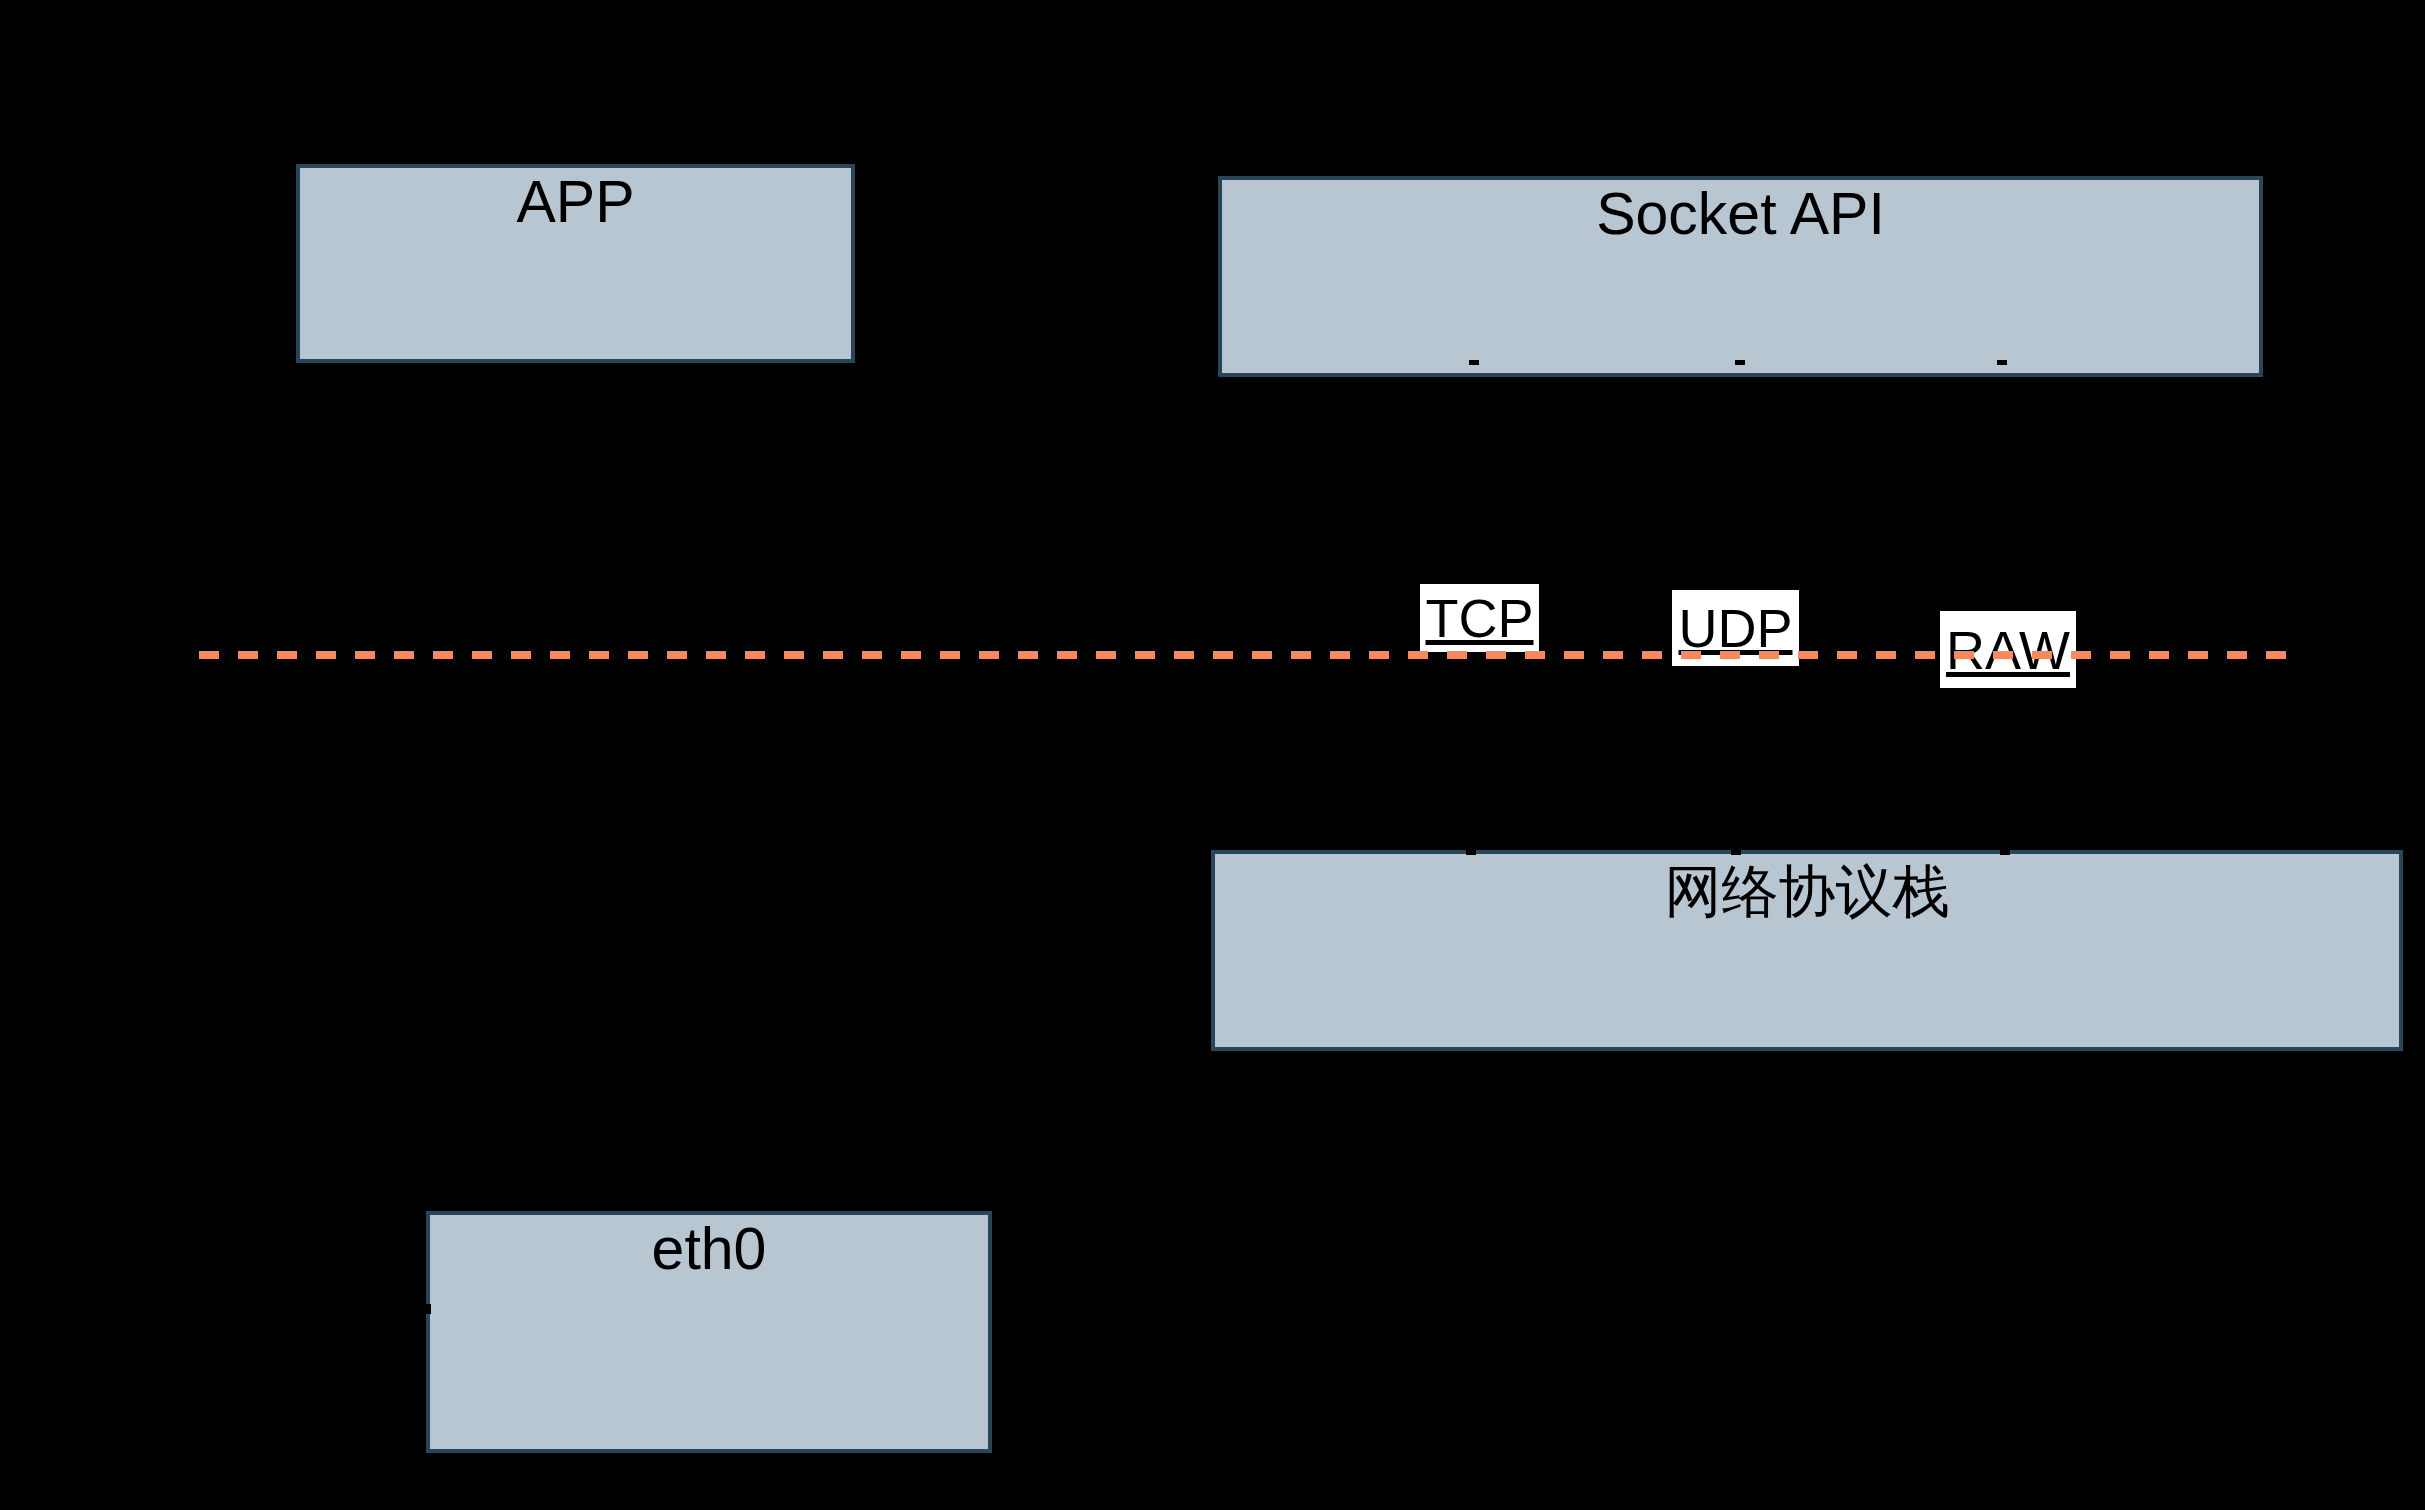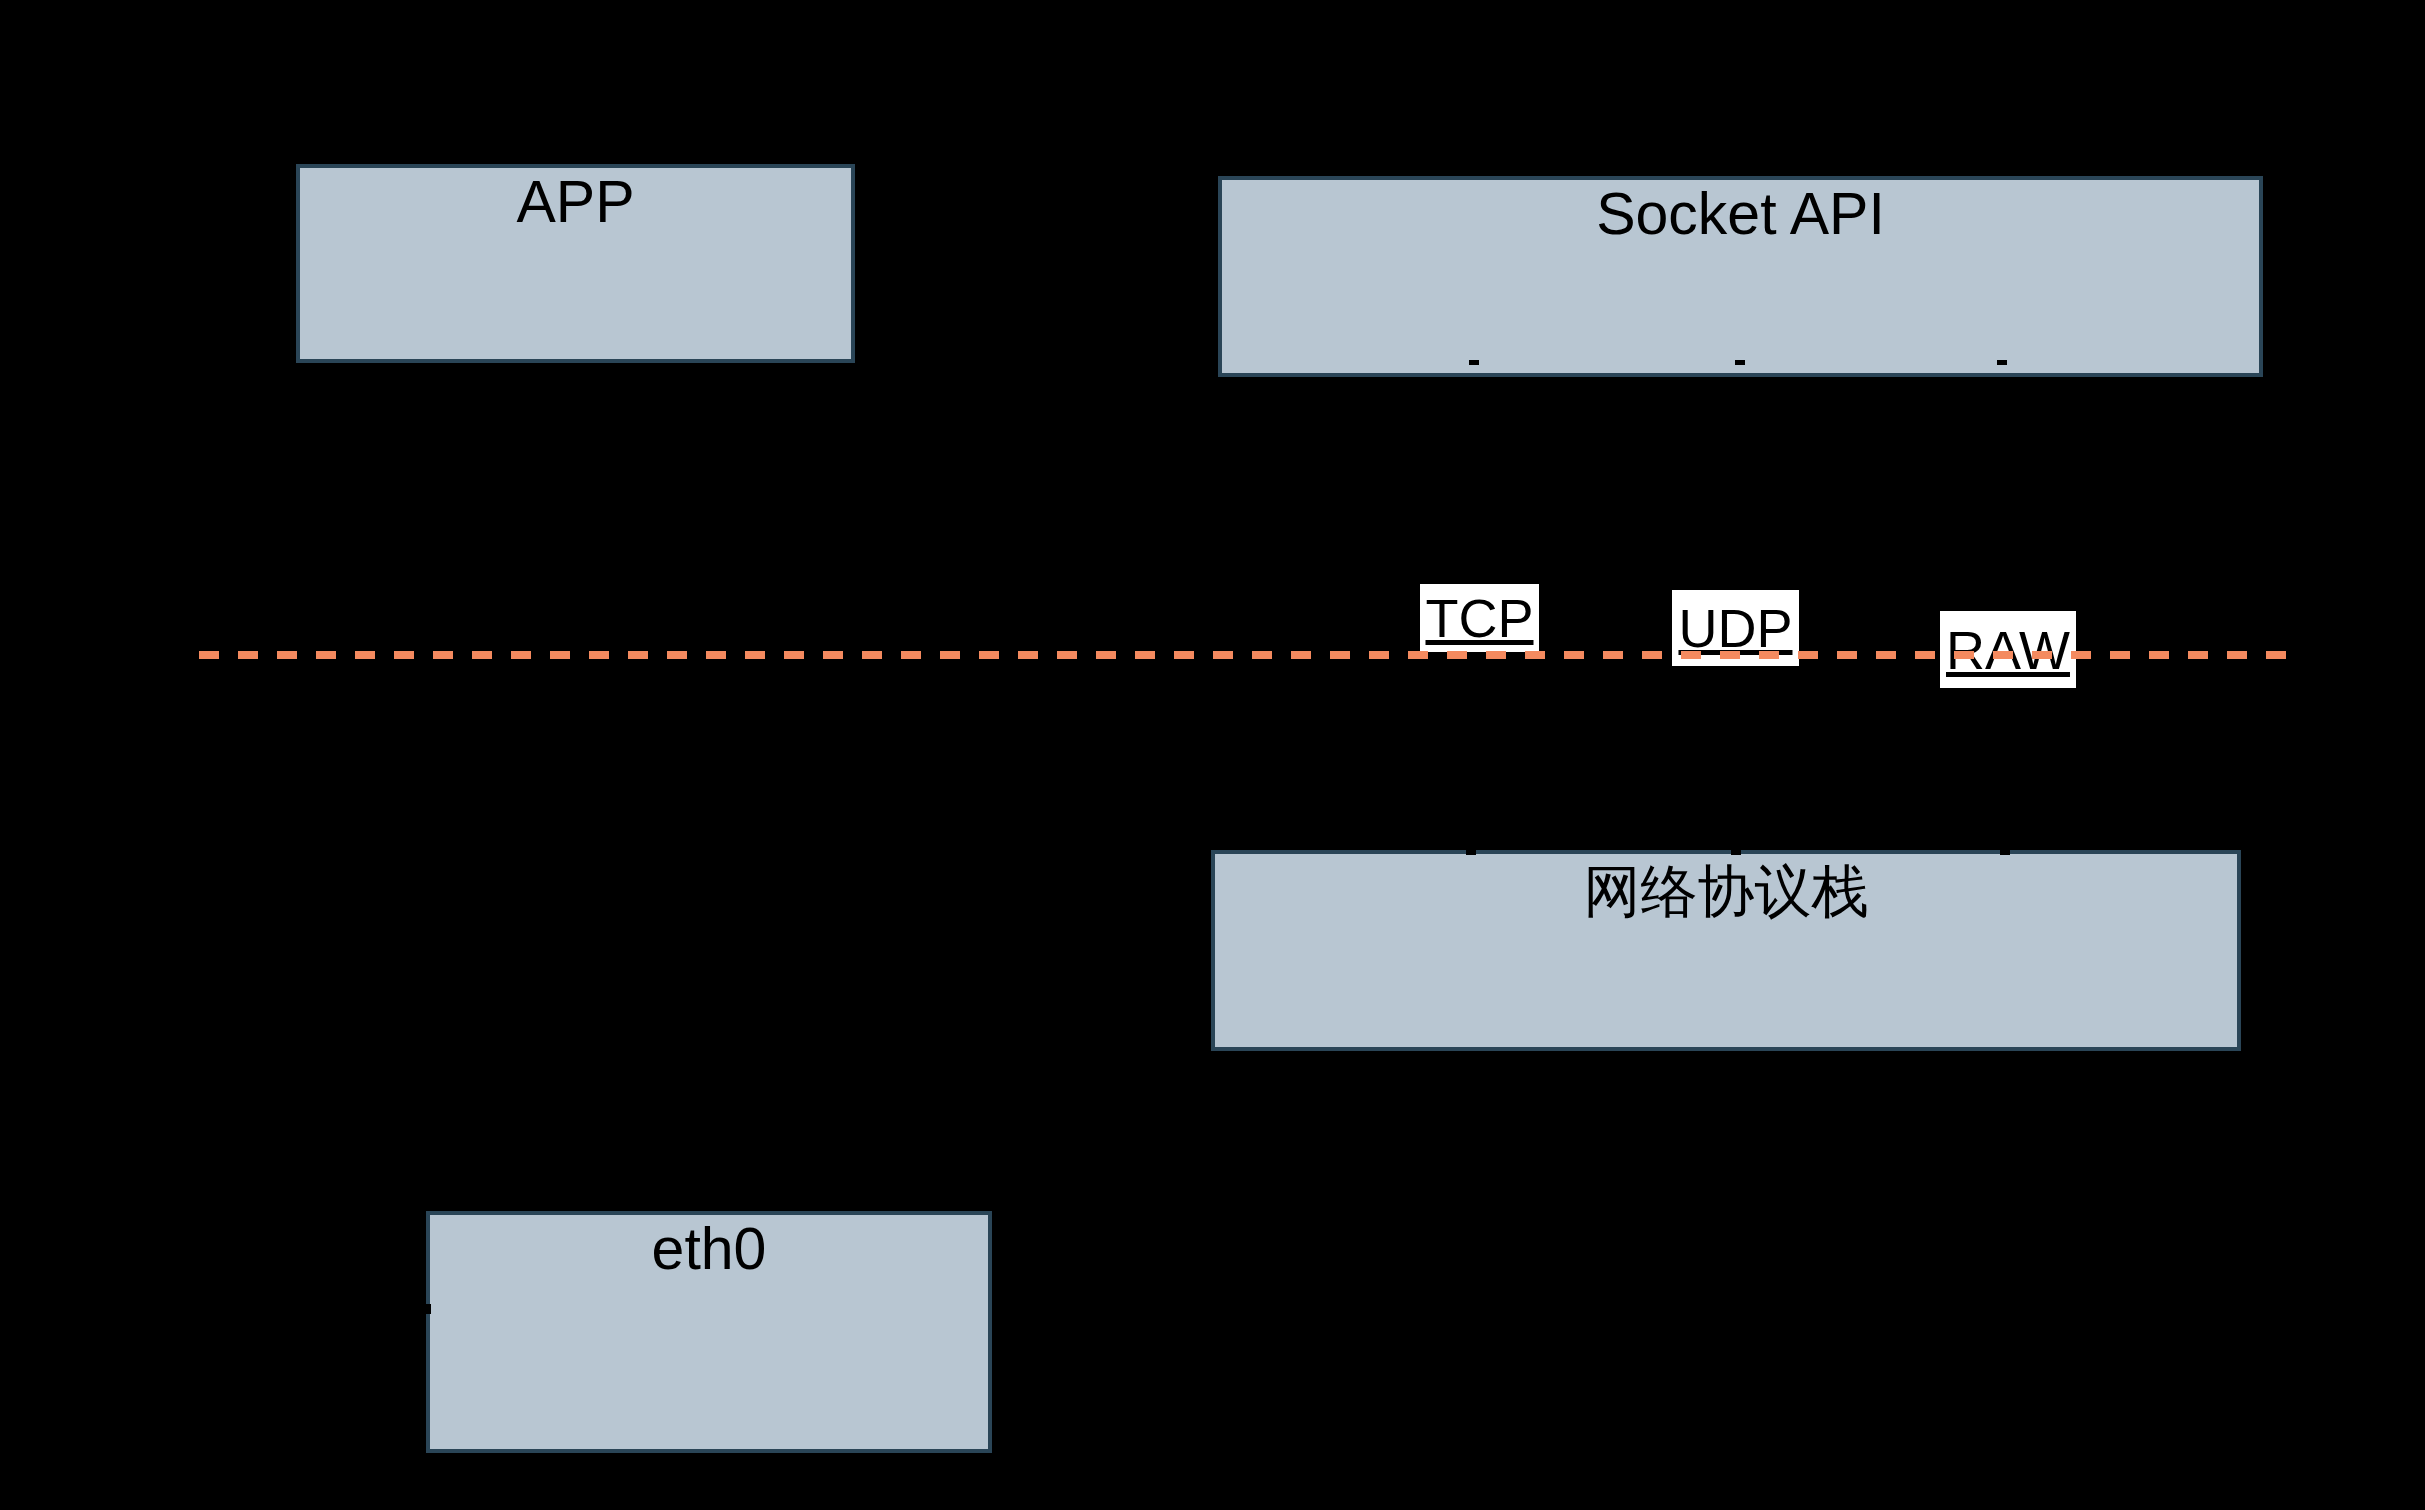--- a/index.html
+++ b/index.html
@@ -15,21 +15,21 @@
     background:#B8C6D2;
     border:4.1px solid #2A4557;
     box-sizing:border-box;
     display:flex;align-items:flex-start;justify-content:center;
     color:#000000;
     z-index:1;
   }
   .node span{white-space:nowrap;}
   #box-app   {left:296px;  top:164px;  width:559px;  height:199px; font-size:59px;}
   #box-socket{left:1218px; top:176px;  width:1045px; height:201px; font-size:59px;}
-  #box-stack {left:1211px; top:850px; width:1030px; height:201px; font-size:57px;}
+  #box-stack {left:1211px; top:850px; width:1192px; height:201px; font-size:57px;}
   #box-eth0  {left:426px;  top:1211px; width:566px;  height:242px; font-size:59px;}
 
   .boundary{
     position:absolute;
     left:199px; top:651px;
     width:2093px; height:8.2px;
     background:repeating-linear-gradient(90deg,
       #F48A5F 0px, #F48A5F 19.6px,
       transparent 19.6px, transparent 39px);
     z-index:3;

